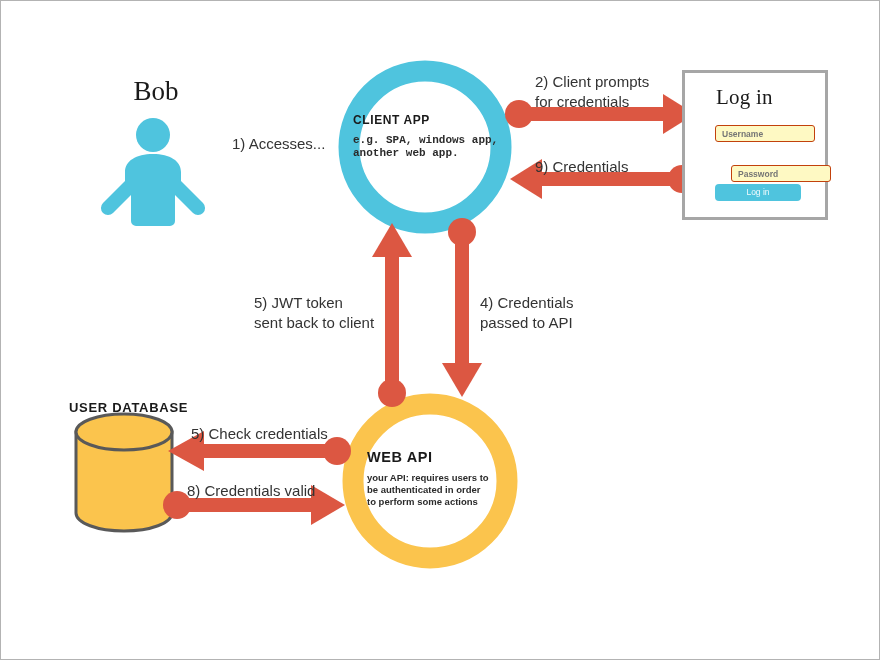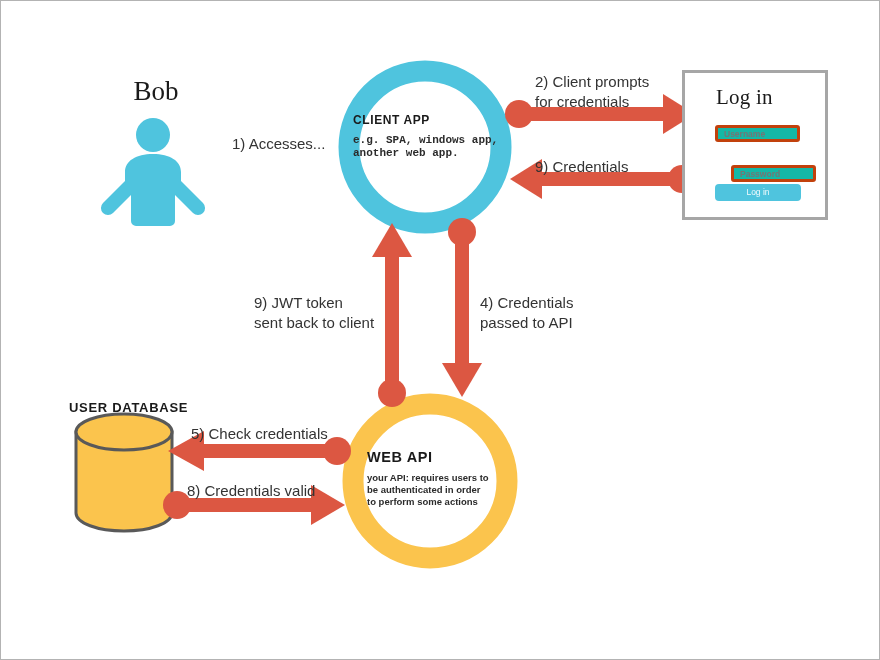--- a/index.html
+++ b/index.html
@@ -137,25 +137,25 @@
     left: 31px;
     top: 12px;
     font-family: "Liberation Serif", serif;
     font-size: 21px;
     color: #1a1a1a;
     letter-spacing: 0.2px;
   }
   .login-field {
     position: absolute;
     left: 30px;
-    width: 85px;
+    width: 100px;
     height: 17px;
-    border: 3px solid #c2410c;
+    border: 1px solid #c2410c;
     border-radius: 3px;
-    background: #14b8a6;
+    background: #fef9c3;
     box-sizing: border-box;
     font-family: "Liberation Sans", sans-serif;
     font-size: 8.5px;
     font-weight: bold;
     color: #4a4a4a;
     line-height: 15px;
     padding-left: 6px;
   }
   #login-username { top: 52px; }
   #login-password { top: 92px; margin-left: 16px; }
@@ -269,21 +269,21 @@
   <div class="lbl" id="db-label">USER DATABASE</div>
 
   <div class="lbl" id="step1">1) Accesses...</div>
   <div class="lbl" id="step2">2) Client prompts
 for credentials</div>
   <div class="lbl" id="step3">9) Credentials</div>
   <div class="lbl" id="step4">4) Credentials
 passed to API</div>
   <div class="lbl" id="step5">5) Check credentials</div>
   <div class="lbl" id="step6">8) Credentials valid</div>
-  <div class="lbl" id="step7">9) JWT token
+  <div class="lbl" id="step7">5) JWT token
 sent back to client</div>
 
   <div id="login-box">
     <div id="login-title">Log in</div>
     <input class="login-field" id="login-username" type="text" placeholder="Username" style="">
     <input class="login-field" id="login-password" type="text" placeholder="Password" style="">
     <button id="login-submit">Log in</button>
   </div>
 
 </div>

